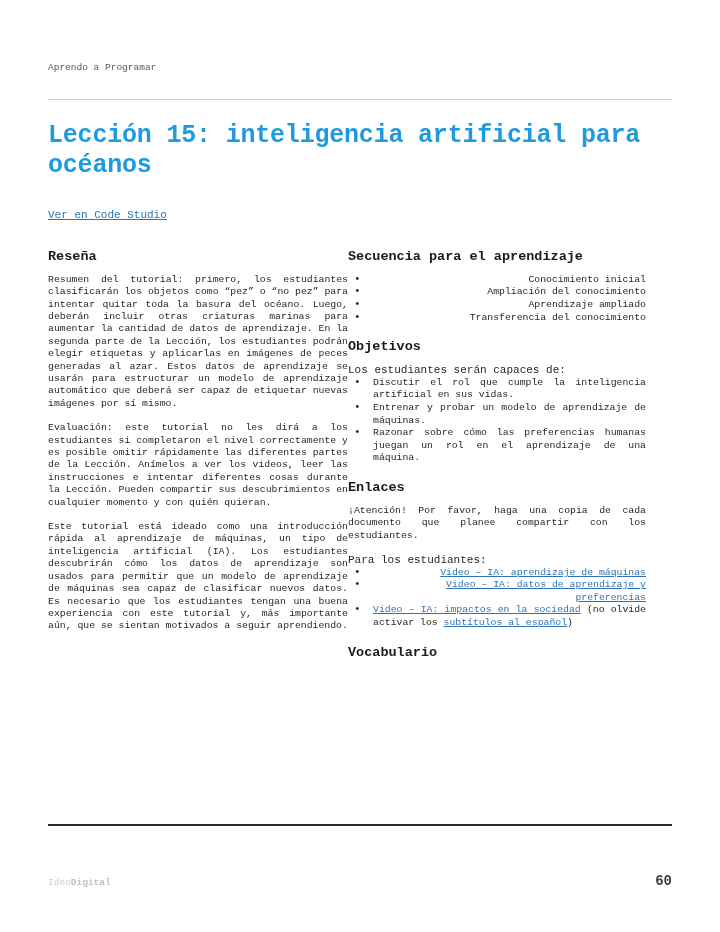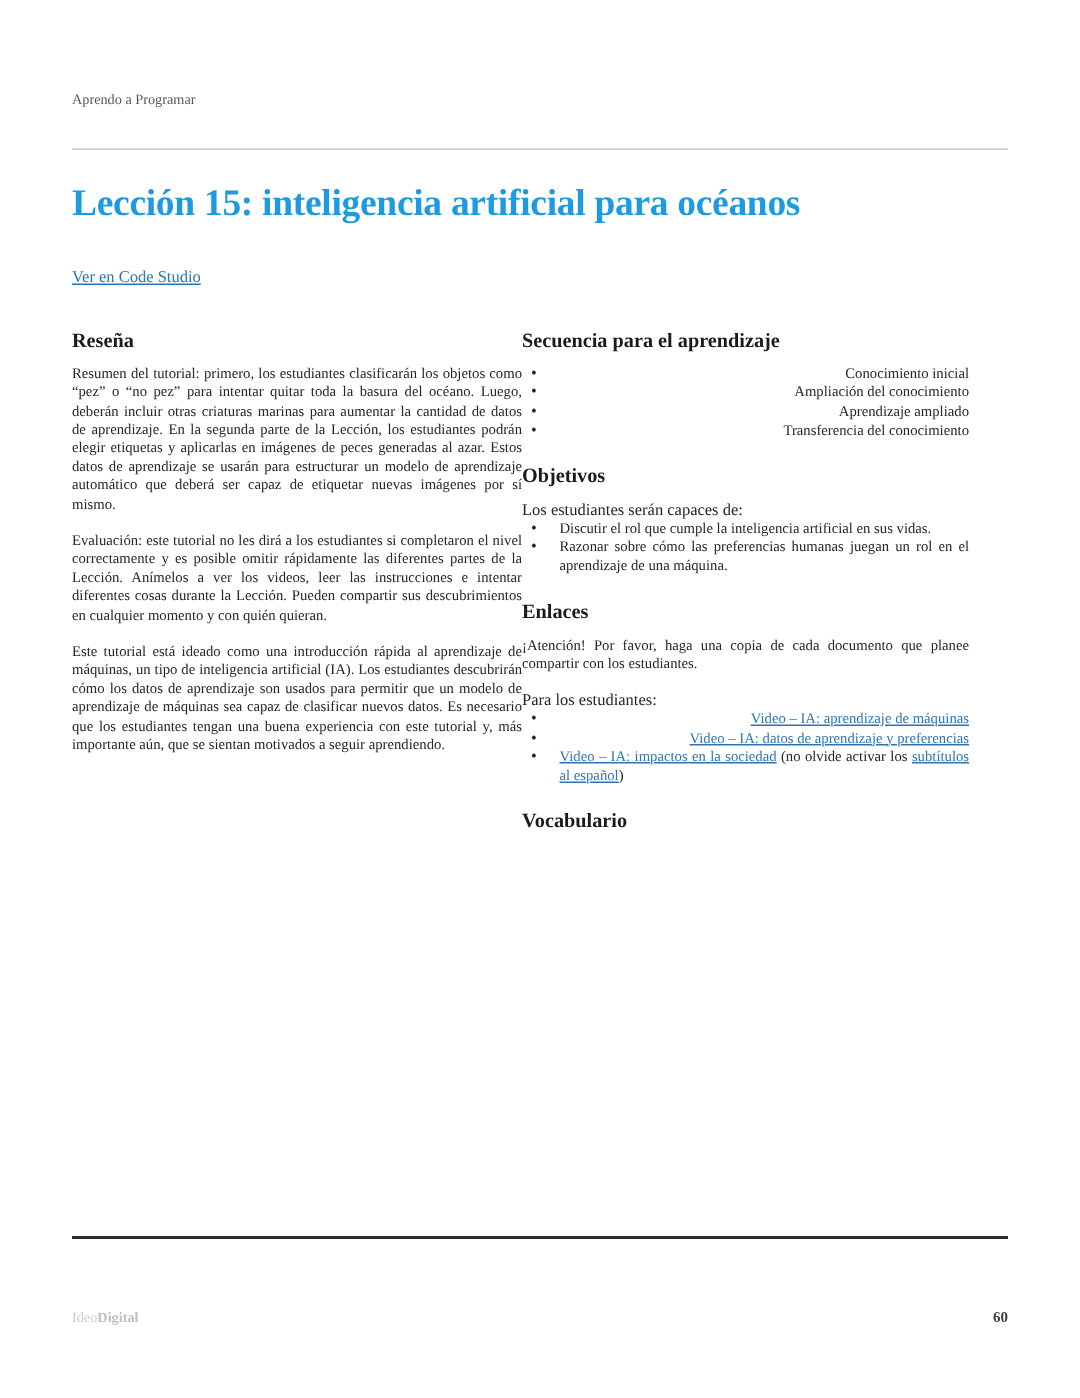--- a/index.html
+++ b/index.html
@@ -1,18 +1,18 @@
 <!DOCTYPE html>
 <html><head>
 <meta charset="utf-8">
 <style>
   html,body { margin:0; padding:0; background:#ffffff; }
   .page {
     position:relative; width:720px; height:932px; background:#ffffff;
-    font-family:Liberation Serif, serif; color:#212121;
+    font-family:Liberation Mono, monospace; color:#212121;
     box-sizing:border-box; overflow:hidden; outline:1px solid #e6e6e6;
   }
   .margins { padding:0 48px; }
   .doc-header { padding-top:62px; font-size:9.5px; line-height:11px; color:#595959; }
   .header-rule { margin:26px 0 0 0; border:none; border-top:1px solid #c9c9c9; height:0; }
   .doc-title { margin-top:21px; font-size:25px; line-height:30px; font-weight:bold; color:#1e9be0; letter-spacing:-0.2px; }
   .view-link { display:inline-block; margin-top:11px; font-size:11px; color:#2477b8; text-decoration:underline; cursor:pointer; }
   .columns { display:flex; margin-top:26px; }
   .col-left  { width:300px; flex:0 0 300px; }
   .col-right { width:298px; flex:0 0 298px; }
@@ -23,21 +23,21 @@
   ul.bullets { list-style:none; margin:0 0 12px 0; padding:0; font-size:9.8px; line-height:12.6px; color:#262626; }
   ul.bullets li { position:relative; padding-left:25px;text-align:right; }
   ul.bullets li.just { text-align:justify; }
   ul.bullets li::before { content:"\2022"; position:absolute; left:6px; top:-1px; font-size:11px; color:#262626; }
   a.doclink { color:#2e74b5; text-decoration:underline; cursor:pointer; }
   .term { font-weight:bold; }
   .footer-rule { position:absolute; left:48px; right:48px; top:824px; border:none; border-top:2px solid #2d2d2d; height:0; margin:0; }
   .footer-row { position:absolute; left:48px; right:48px; top:838px; display:flex; justify-content:space-between; align-items:baseline;margin-top:35px; }
   .brand { font-size:9.5px; color:#cccccc; }
   .brand-bold { font-weight:bold; color:#bfbfbf; }
-  .pagenum { font-size:10px; font-weight:bold; color:#3d3d3d; }
+  .pagenum { font-size:14px; font-weight:bold; color:#3d3d3d; }
 </style>
 </head>
 <body>
 
 <div class="page">
   <div class="margins">
 
     <div class="doc-header">Aprendo a Programar</div>
     <hr class="header-rule">
 
@@ -60,20 +60,21 @@
           <li>Conocimiento inicial</li>
           <li>Ampliación del conocimiento</li>
           <li>Aprendizaje ampliado</li>
           <li>Transferencia del conocimiento</li>
         </ul>
 
         <h2 class="section-h">Objetivos</h2>
         <p class="intro-p">Los estudiantes serán capaces de:</p>
         <ul class="bullets">
           <li class="just">Discutir el rol que cumple la inteligencia artificial en sus vidas.</li>
+          <li class="just">Entrenar y probar un modelo de aprendizaje de máquinas.</li>
           <li class="just">Razonar sobre cómo las preferencias humanas juegan un rol en el aprendizaje de una máquina.</li>
         </ul>
 
         <h2 class="section-h">Enlaces</h2>
         <p class="body-p">¡Atención! Por favor, haga una copia de cada documento que planee compartir con los estudiantes.</p>
         <p class="intro-p">Para los estudiantes:</p>
         <ul class="bullets">
           <li>
             <a class="doclink">Video – IA: aprendizaje de máquinas</a>
           </li>

